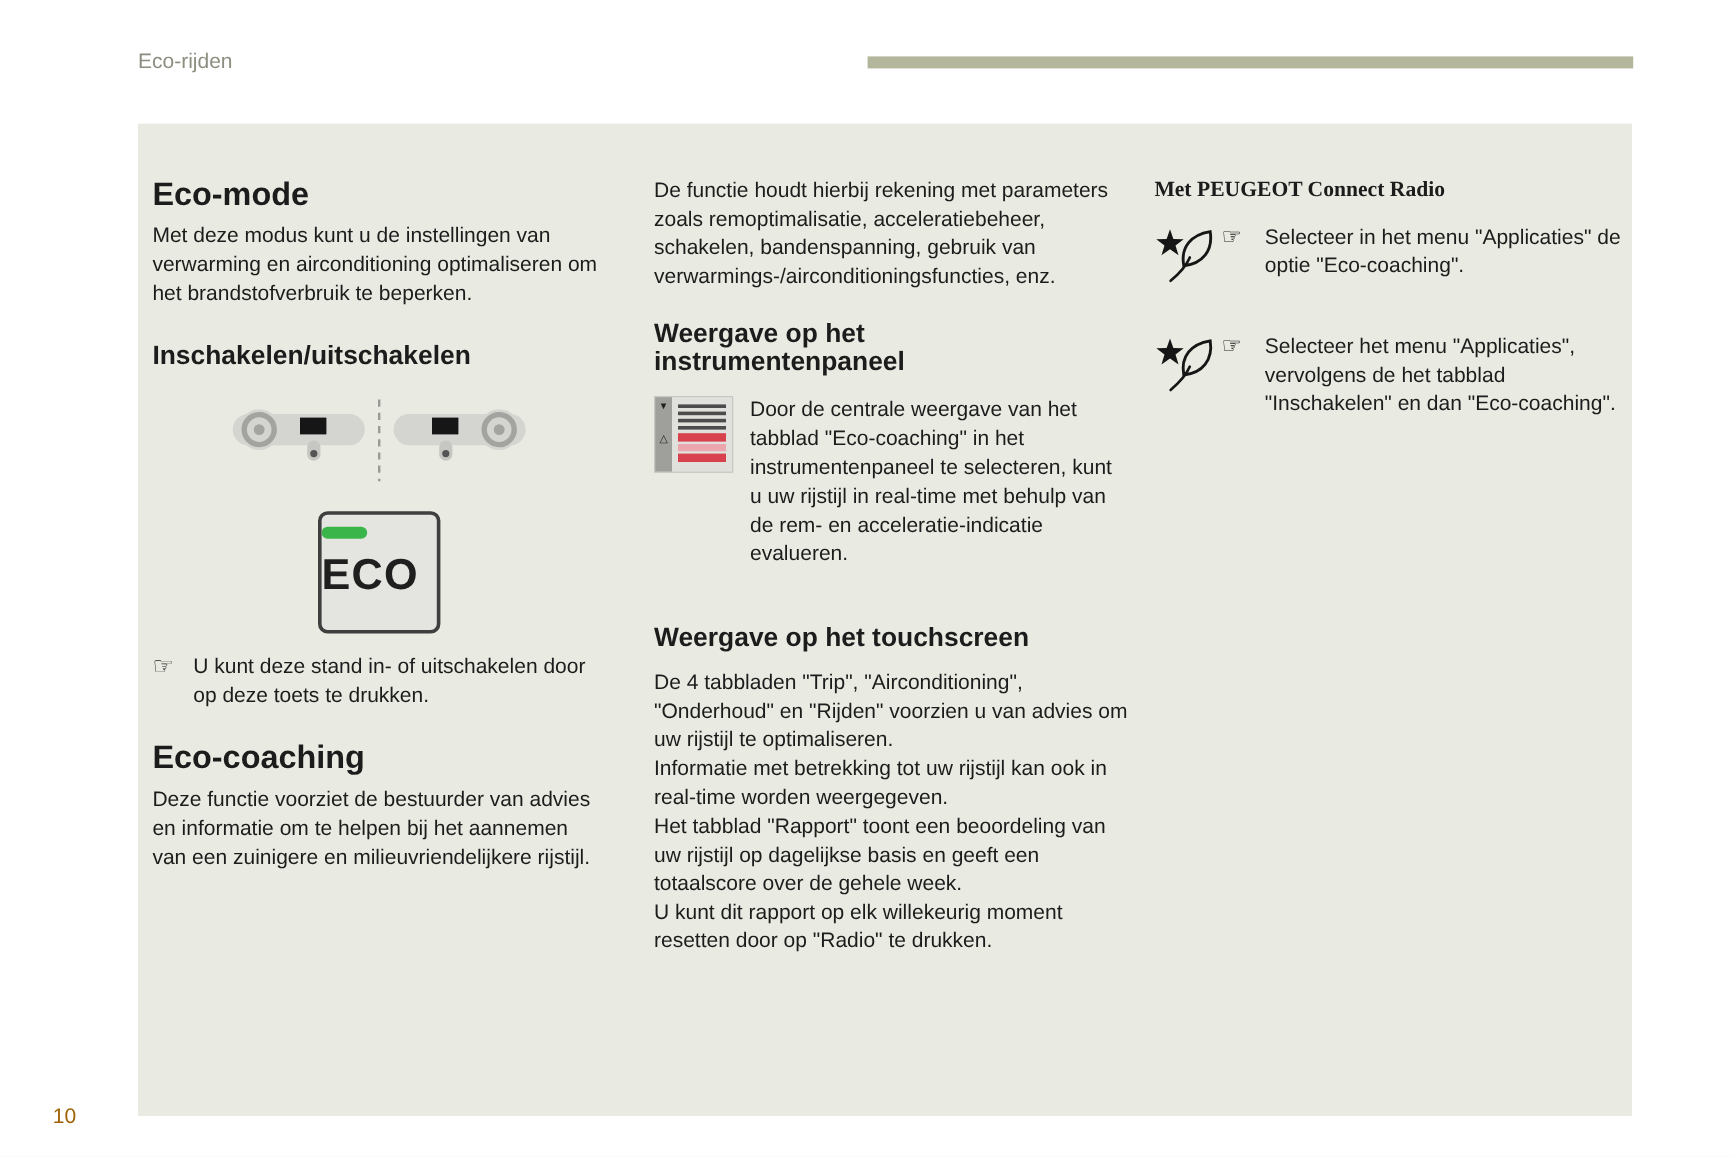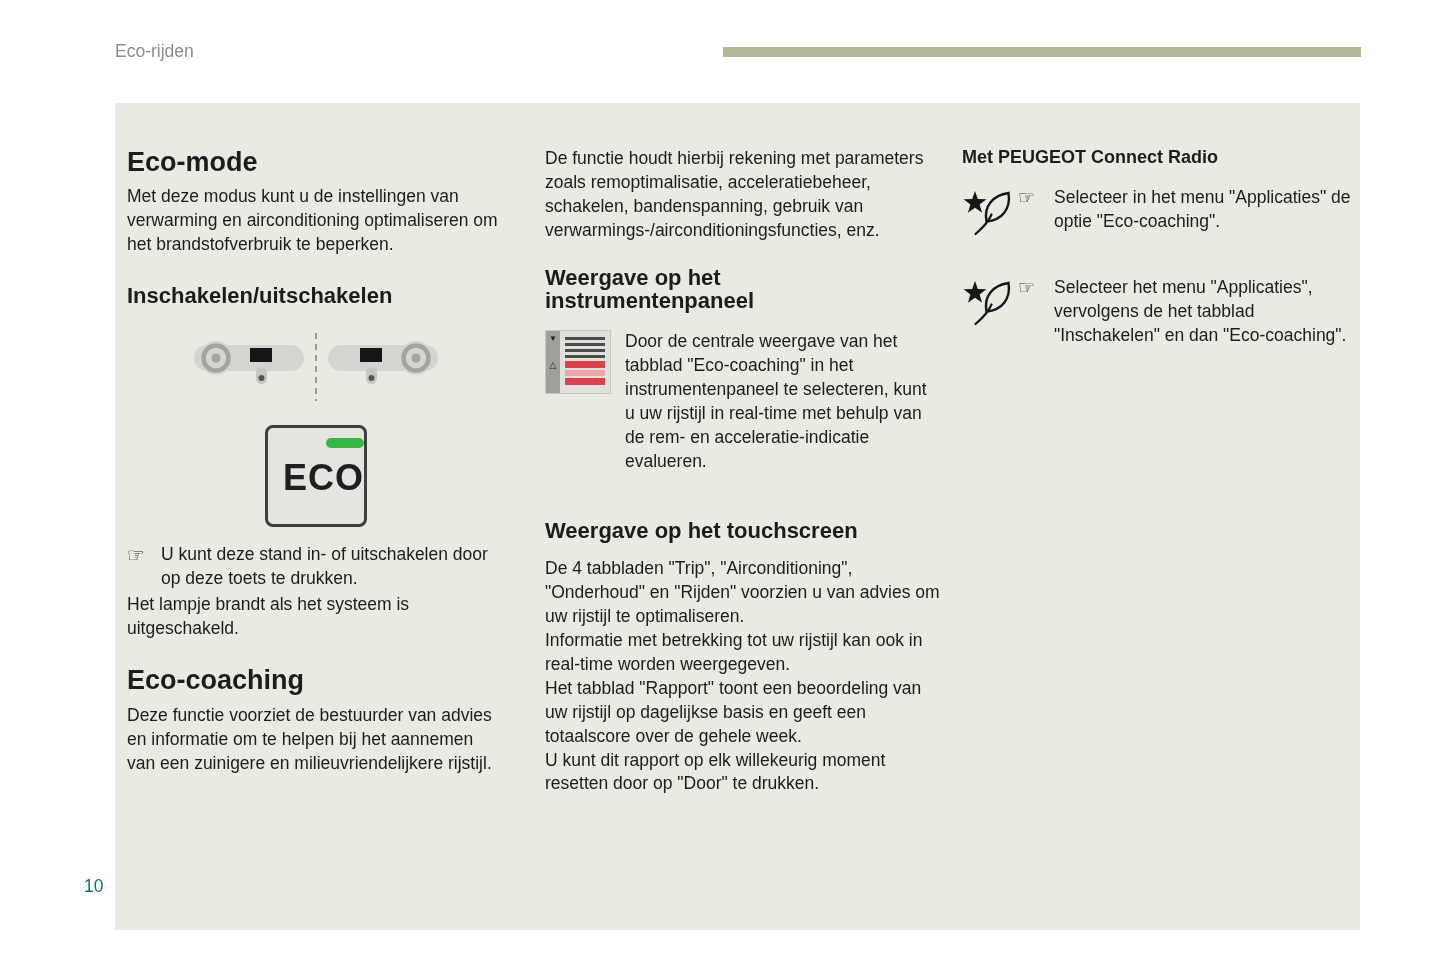--- a/index.html
+++ b/index.html
@@ -31,30 +31,30 @@
   .col1 { width: 378px; margin-right: 40px; }
   .col2 { width: 395px; margin-right: 22px; }
   .col3 { flex: 1; }
 
   p { margin: 0; font-size: 17.5px; line-height: 1.37; }
   .b { font-weight: normal; margin-top: 13px; }
   .preline { white-space: pre-line; }
 
   .h-xl { font-size: 27px; font-weight: bold; margin: 0 0 7px; }
   .h-lg { font-size: 22px; font-weight: bold; margin: 0; }
-  .h-sm { font-size: 18px; font-weight: bold; margin: 0 0 18px; }
+  .h-sm { font-size: 18px; font-weight: bold; margin: 0 0 18px; font-family: Liberation Serif, serif; }
 
   
   .h-toggle { margin: 26px 0 22px; }
   .graphic { text-align: center; margin: 0 0 12px; }
   .eco-btn {
     width: 102px; height: 102px; margin: 0 auto 16px;
     border: 3px solid #3f3f3f; border-radius: 8px;
     background: #e4e4e1;
-    display: flex; flex-direction: column; align-items: flex-end;
+    display: flex; flex-direction: column; align-items: flex-start;
   }
   .eco-led { width: 38px; height: 10px; border-radius: 5px; background: var(--led-green, #3ab54a); margin-top: 10px; }
   .eco-label { font-size: 36px; font-weight: bold; letter-spacing: 1px; margin-top: 9px; color: #1f1f1f; }
   .hand-row { display: flex; margin: 0 0 2px; }
   .hand { width: 34px; flex: none; font-size: 20px; line-height: 1.2; }
   .hand-row p { flex: 1; }
   .h-coaching { margin: 24px 0 8px; }
 
   
   .p-func { }
@@ -76,21 +76,21 @@
   .bar-pink { height: 6px; background: var(--bar-pink, #eda6ad); margin-bottom: 2px; }
   .icon-row p { flex: 1; }
   .h-touch { margin-bottom: 13px; }
 
   
   .connect-row { display: flex; margin-bottom: 36px; }
   .sl-wrap { width: 56px; flex: none; margin-top: 2px; }
   .col3 .hand { width: 36px; padding-top: 1px; font-size: 19px; }
   .connect-row p { flex: 1; }
 
-  .page-number { position: absolute; left: 44px; top: 876px; font-size: 17.5px; color: #0f766e; margin-left: 40px; }
+  .page-number { position: absolute; left: 44px; top: 920px; font-size: 17.5px; color: #a16207; }
 </style>
 </head>
 <body>
 
 <div>
 
   <div class="header-title">Eco-rijden</div>
   <div class="header-band"></div>
 
   <div class="content">
@@ -127,21 +127,20 @@
 
       <div class="eco-btn">
         <div class="eco-led"></div>
         <div class="eco-label">ECO</div>
       </div>
 
       <div class="hand-row">
         <span class="hand">☞</span>
         <p>U kunt deze stand in- of uitschakelen door op deze toets te drukken.</p>
       </div>
-      <p>Het lampje brandt als het systeem is uitgeschakeld.</p>
 
       <div class="h-xl h-coaching">Eco-coaching</div>
       <p>Deze functie voorziet de bestuurder van advies en informatie om te helpen bij het aannemen van een zuinigere en milieuvriendelijkere rijstijl.</p>
     </div>
 
     <div class="col2">
       <p class="p-func">De functie houdt hierbij rekening met parameters zoals remoptimalisatie, acceleratiebeheer, schakelen, bandenspanning, gebruik van verwarmings-/​airconditioningsfuncties, enz.</p>
 
       <div class="h-lg h-instr">Weergave op het instrumentenpaneel</div>
 
@@ -161,21 +160,21 @@
               <div class="bar-red"></div>
           </div>
         </div>
         <p><span>Door de centrale weergave van het tabblad "</span><span class="b">Eco-coaching</span><span>" in het instrumentenpaneel te selecteren, kunt u uw rijstijl in real-time met behulp van de rem- en acceleratie-indicatie evalueren.</span></p>
       </div>
 
       <div class="h-lg h-touch">Weergave op het touchscreen</div>
       <p class="preline"><span>De 4 tabbladen "</span><span class="b">Trip</span><span>", "</span><span class="b">Airconditioning</span><span>", "</span><span class="b">Onderhoud</span><span>" en "</span><span class="b">Rijden</span><span>" voorzien u van advies om uw rijstijl te optimaliseren.
 Informatie met betrekking tot uw rijstijl kan ook in real-time worden weergegeven.
 Het tabblad "</span><span class="b">Rapport</span><span>" toont een beoordeling van uw rijstijl op dagelijkse basis en geeft een totaalscore over de gehele week.
-U kunt dit rapport op elk willekeurig moment resetten door op "</span><span class="b">Door</span><span>" te drukken.</span></p>
+U kunt dit rapport op elk willekeurig moment resetten door op "</span><span class="b">Radio</span><span>" te drukken.</span></p>
     </div>
 
     <div class="col3">
       <div class="h-sm">Met PEUGEOT Connect Radio</div>
       <div class="connect-row">
         <span class="sl-wrap">
           <svg width="52" height="48" viewBox="0 0 52 48">
             <polygon points="13,3 15.8,11.1 24.4,11.3 17.6,16.5 20.1,24.7 13,19.8 5.9,24.7 8.4,16.5 1.6,11.3 10.2,11.1" fill="#161616"></polygon>
             <path d="M46.5 5 C31 7.5 21.5 17.5 24.5 33.5 C40 32 49 21 46.5 5 Z" fill="none" stroke="#161616" stroke-width="2.4"></path>
             <path d="M13.5 46 C20 40.5 26 35 29.5 26.5" fill="none" stroke="#161616" stroke-width="2.2" stroke-linecap="round"></path>

